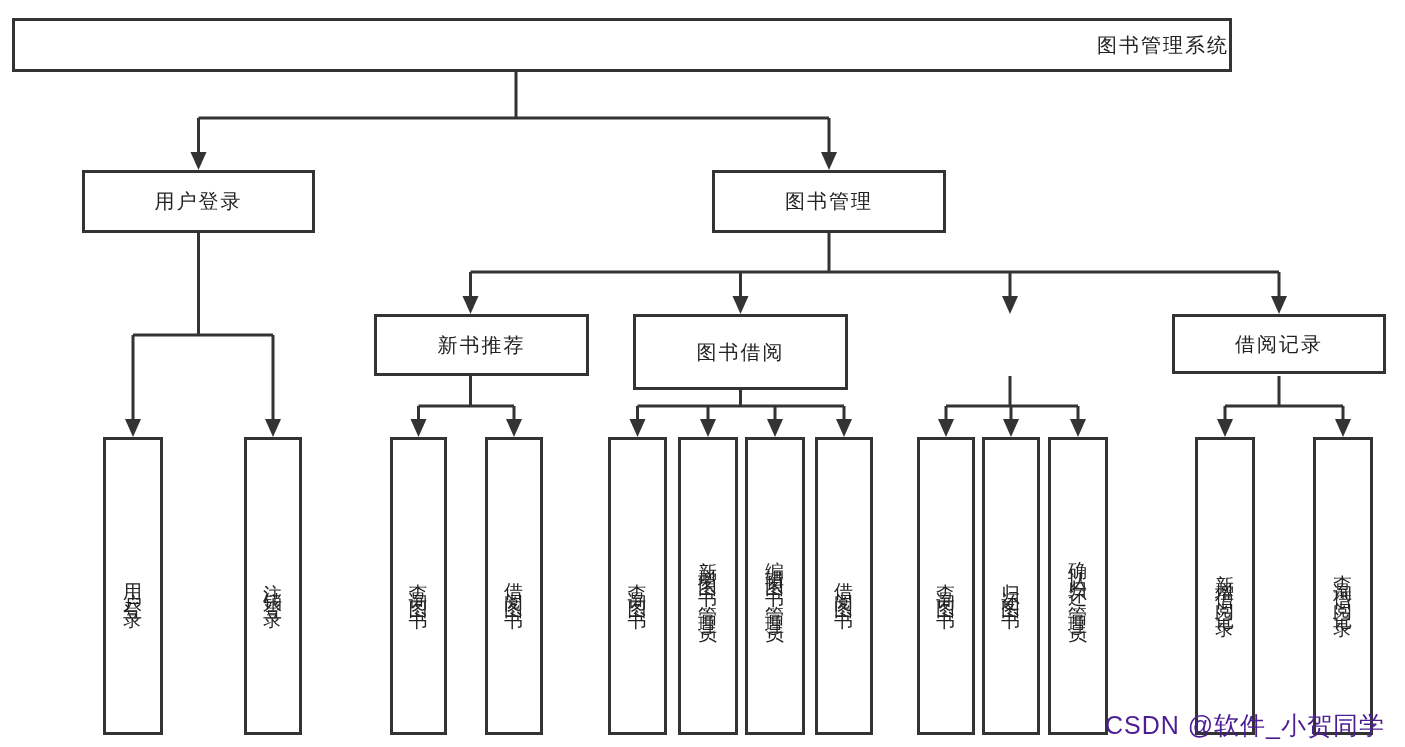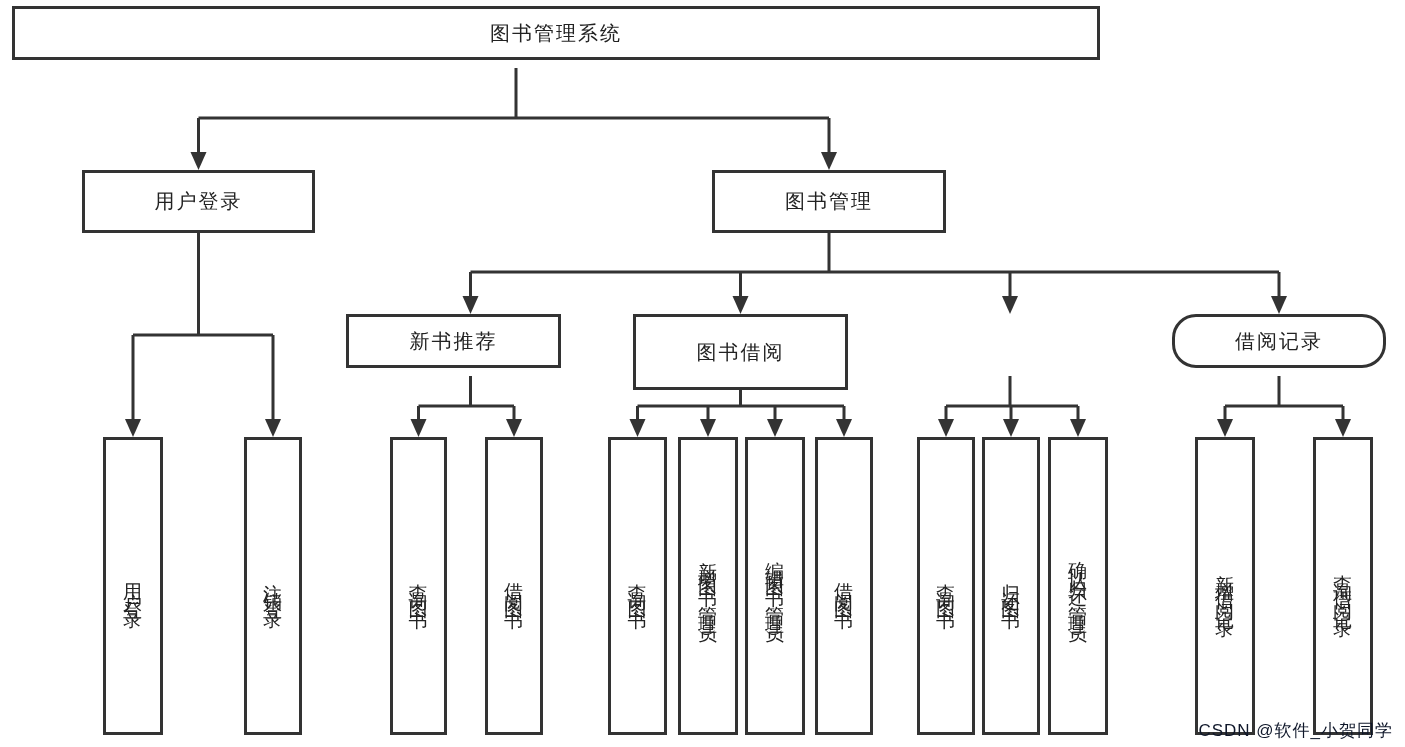--- a/index.html
+++ b/index.html
@@ -26,24 +26,24 @@
     writing-mode:vertical-rl;
     text-orientation:mixed;
     font-size:19px;
     letter-spacing:9px;
     line-height:1;
     color:#222222;
     white-space:nowrap;
   }
   #watermark{
     position:absolute;
-    right:12px;
+    right:20px;
     bottom:5px;
-    font-size:17px;
-    color:#0f172a;
+    font-size:25px;
+    color:#4c1d95;
     letter-spacing:1px;
     z-index:5;
   }
 </style>
 </head>
 <body>
 
 <div id="canvas">
 
   <svg id="wires" width="1405" height="747" viewBox="0 0 1405 747" xmlns="http://www.w3.org/2000/svg">
@@ -79,38 +79,38 @@
       <polygon points="767,419 783,419 775,437"></polygon>
       <polygon points="836,419 852,419 844,437"></polygon>
       <polygon points="938,419 954,419 946,437"></polygon>
       <polygon points="1003,419 1019,419 1011,437"></polygon>
       <polygon points="1070,419 1086,419 1078,437"></polygon>
       <polygon points="1217,419 1233,419 1225,437"></polygon>
       <polygon points="1335,419 1351,419 1343,437"></polygon>
     </g>
   </svg>
 
-  <div class="node hnode" style="left:12px;top:6px;width:1088px;height:54px;">
+  <div class="node hnode" style="left:12px;top:18px;width:1220px;height:54px;justify-content:flex-end;">
     <span>图书管理系统</span>
   </div>
 
   <div class="node hnode" style="left:82px;top:170px;width:233px;height:63px;">
     <span>用户登录</span>
   </div>
   <div class="node hnode" style="left:712px;top:170px;width:234px;height:63px;justify-content:center;">
     <span>图书管理</span>
   </div>
 
-  <div class="node hnode" style="left:346px;top:314px;width:215px;height:54px;align-items:center;">
+  <div class="node hnode" style="left:374px;top:314px;width:215px;height:62px;align-items:center;">
     <span>新书推荐</span>
   </div>
   <div class="node hnode" style="left:633px;top:314px;width:215px;height:76px;">
     <span>图书借阅</span>
   </div>
-  <div class="node hnode" style="left:1172px;top:314px;width:214px;height:54px;border-radius:24px;">
+  <div class="node hnode" style="left:1172px;top:314px;width:214px;height:60px;">
     <span>借阅记录</span>
   </div>
 
   <div class="node vnode" style="left:103px;top:437px;width:60px;height:298px;">
     <span class="vtext">用户登录</span>
   </div>
   <div class="node vnode" style="left:244px;top:437px;width:58px;height:298px;">
     <span class="vtext">注销登录</span>
   </div>
 

